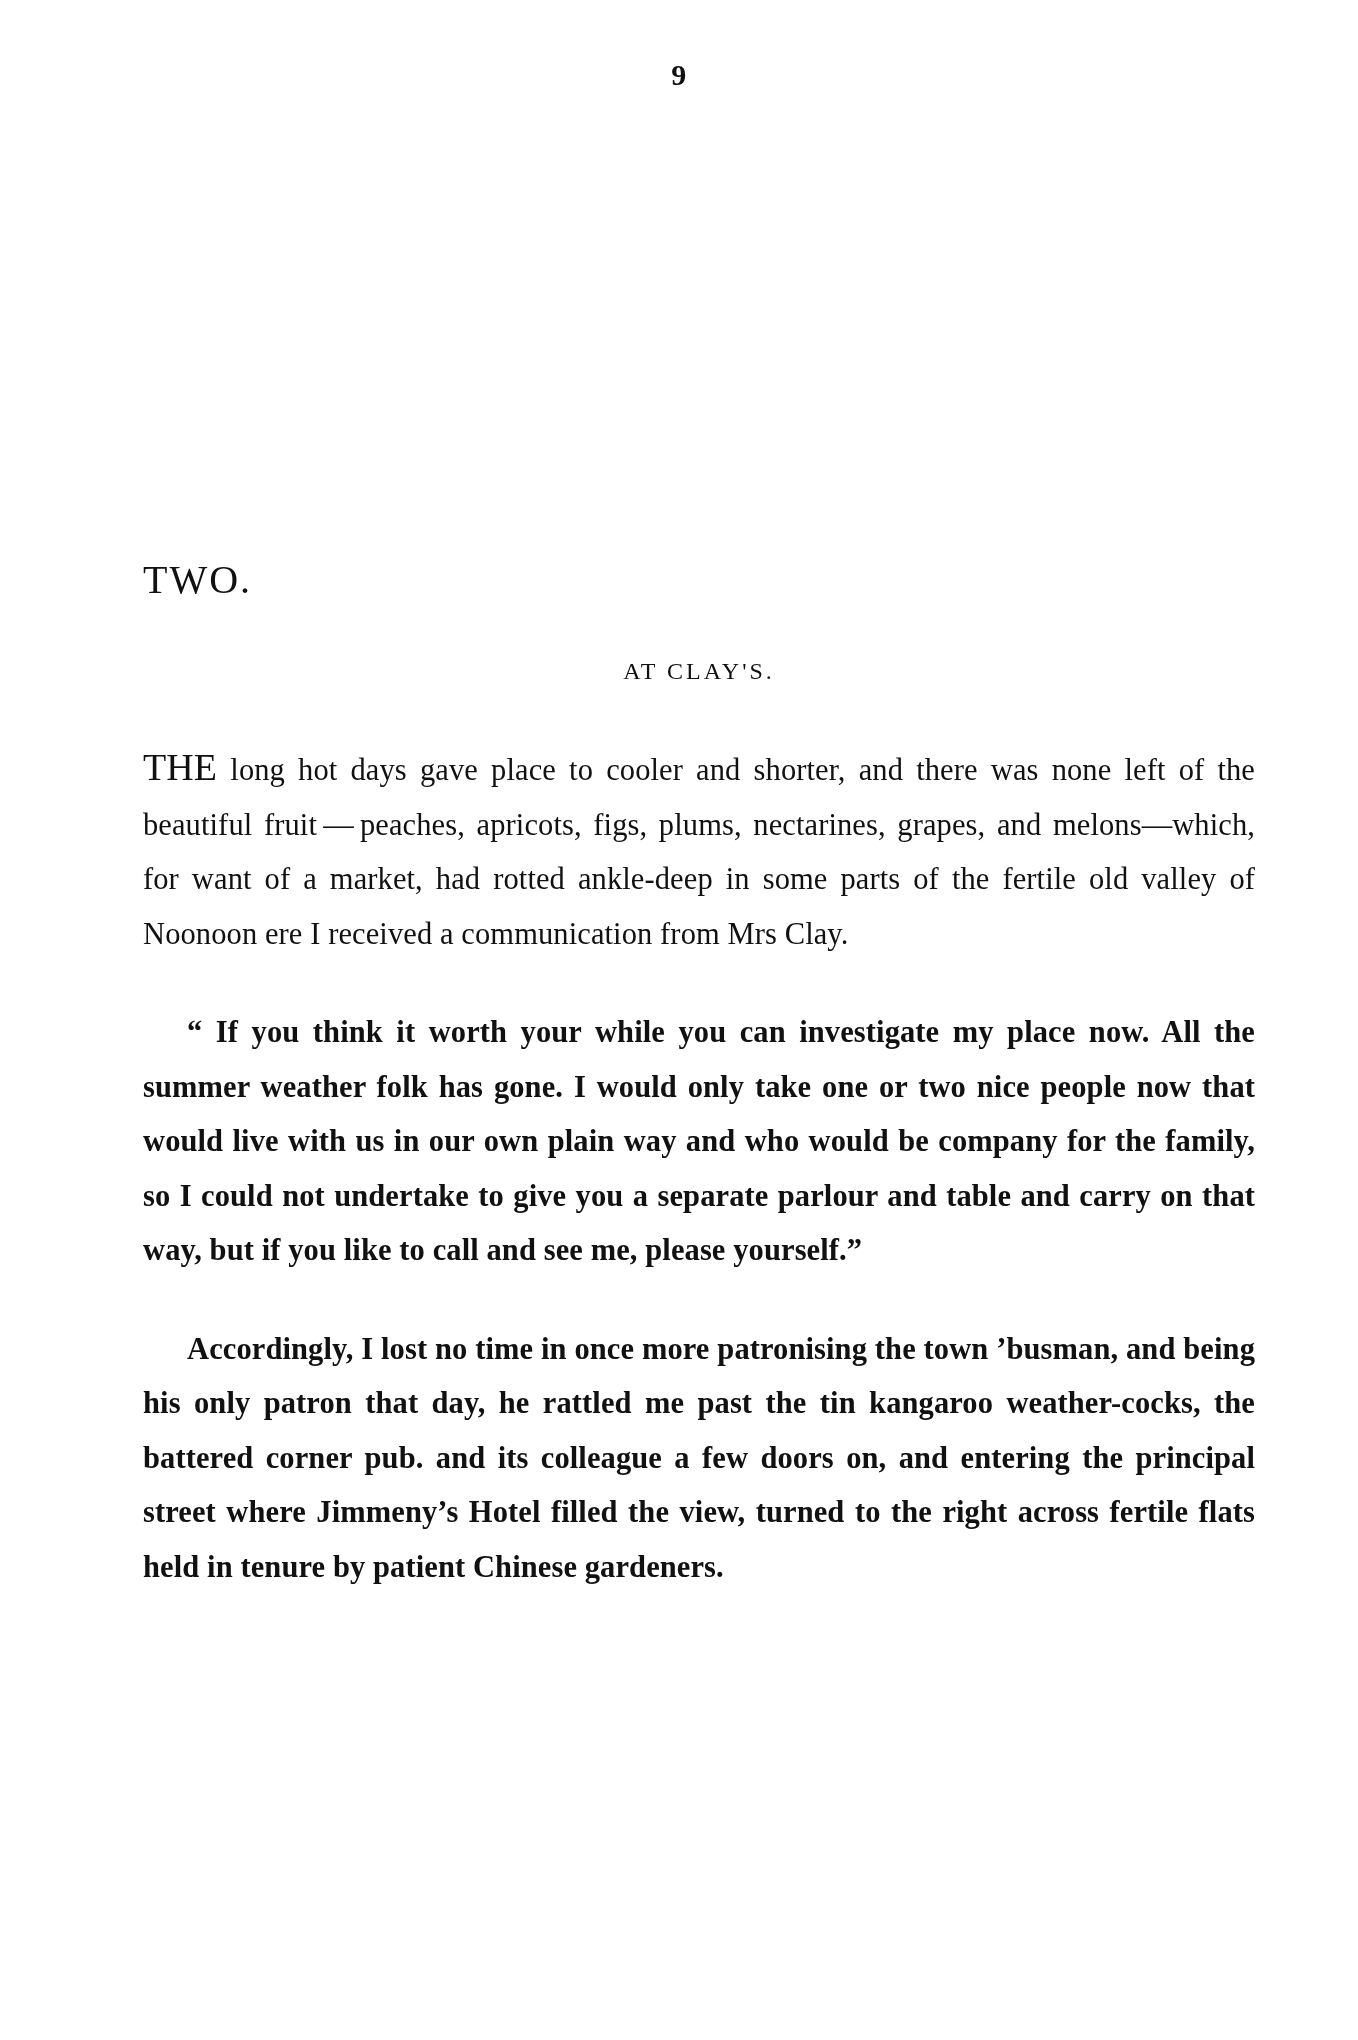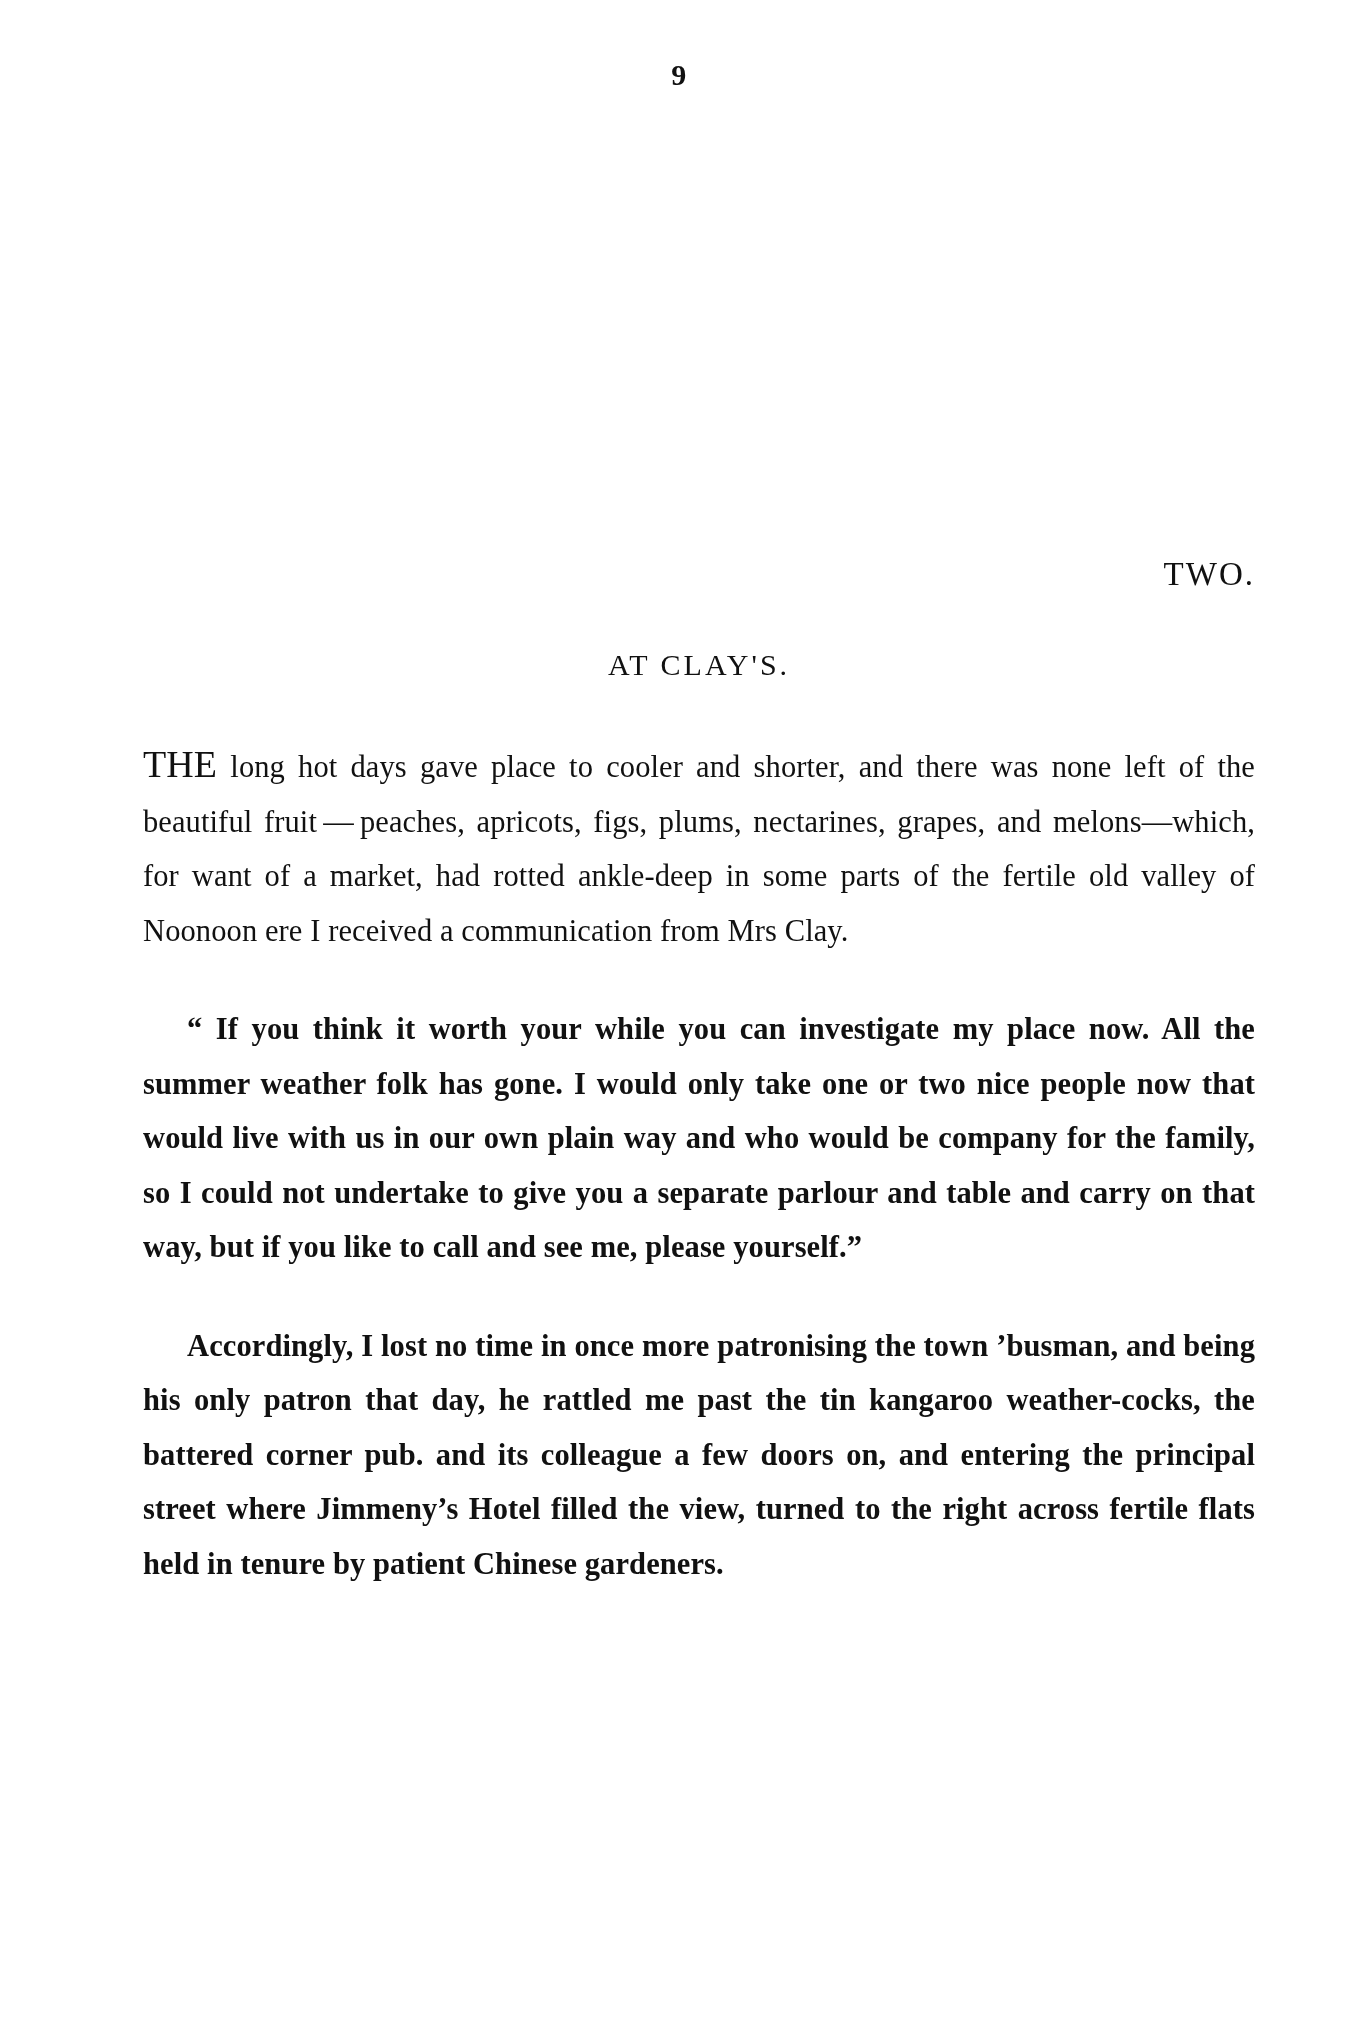--- a/index.html
+++ b/index.html
@@ -27,29 +27,29 @@
     letter-spacing: 0.5px;
   }
   .content {
     position: absolute;
     left: 143px;
     top: 0;
     width: 1112px;
   }
   .chapter-title {
     margin-top: 556px;
-    text-align: right;
-    font-size: 33px;
+    text-align: left;
+    font-size: 40px;
     letter-spacing: 2px;
     font-weight: normal;
   }
   .chapter-subtitle {
     margin-top: 55px;
     text-align: center;
-    font-size: 30px;
+    font-size: 24px;
     letter-spacing: 3px;
     font-weight: normal;
   }
   p.body-par {
     font-size: 30.5px;
     line-height: 54.5px;
     text-align: justify;
     text-justify: inter-word;
     margin: 0;
     letter-spacing: 0.1px;

